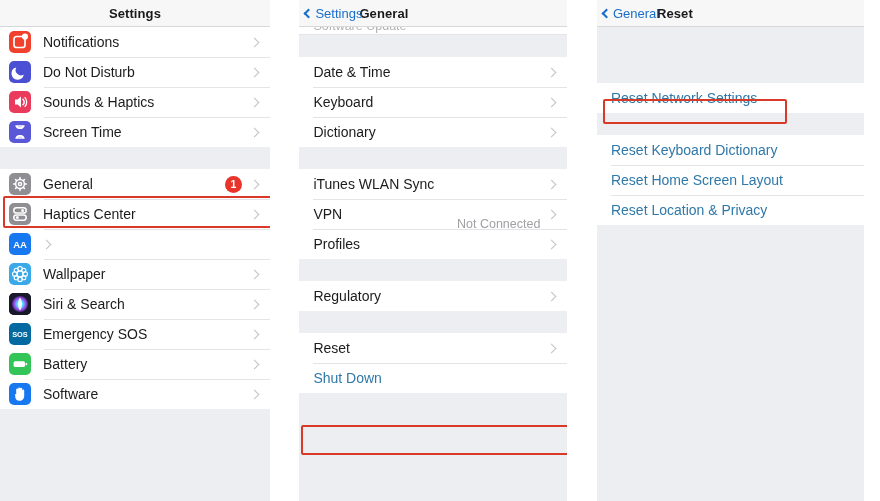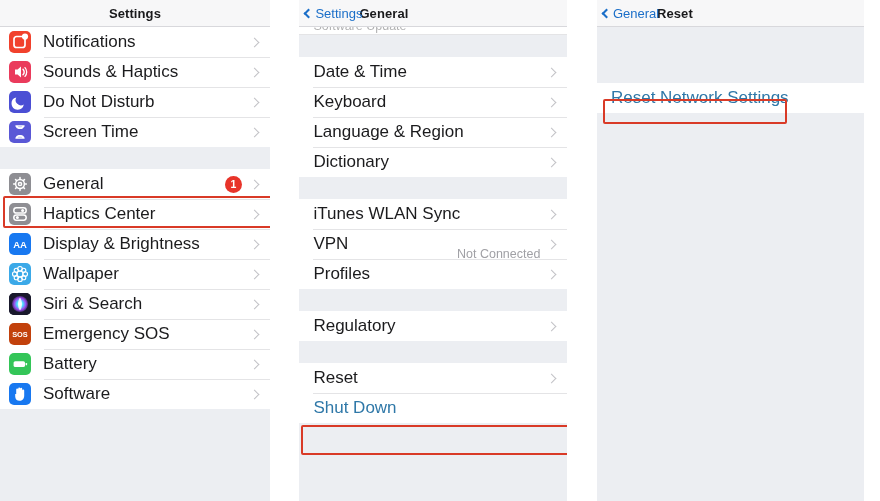--- a/index.html
+++ b/index.html
@@ -92,21 +92,21 @@
     position: absolute;
     top: 0; left: 44px; right: 0;
     height: 1px;
     background: #e4e4e6;
   }
   #panel-general .row + .row::before,
   #panel-reset   .row + .row::before { left: 14px; }
 
   .row-label {
     flex: 1;
-    font-size: 17px;
+    font-size: 14px;
     color: #1b1b1d;
     white-space: nowrap;
     overflow: hidden;
   }
   .row-detail {
     font-size: 12.5px;
     color: #a0a0a5;
     margin-right: 8px;
     white-space: nowrap;
     margin-top: 19px;
@@ -210,38 +210,38 @@
             <svg width="22" height="22" viewBox="0 0 22 22">
               <rect x="5" y="5.5" width="11" height="11" rx="2.6" fill="none" stroke="#fff" stroke-width="1.7"></rect>
               <circle cx="16" cy="5.6" r="3.1" fill="#fff"></circle>
             </svg>
           </span>
           <span class="row-label">Notifications</span>
           <span class="chev"></span>
         </div>
 
         <div class="row">
+          <span class="app-icon" style="background:#4b4fd4;">
+            <svg width="22" height="22" viewBox="0 0 22 22">
+              <path d="M14.8 13.6A5.4 5.4 0 017.3 6.4a6.2 6.2 0 107.5 7.2z" fill="#fff"></path>
+            </svg>
+          </span>
+          <span class="row-label">Do Not Disturb</span>
+          <span class="chev"></span>
+        </div>
+
+        <div class="row">
           <span class="app-icon" style="background:#ea3b5c;">
             <svg width="22" height="22" viewBox="0 0 22 22">
               <path d="M6 8.6h2.6L12 5.6v11L8.6 13.4H6z" fill="#fff"></path>
               <path d="M14 8.2a4.3 4.3 0 010 5.6" fill="none" stroke="#fff" stroke-width="1.4" stroke-linecap="round"></path>
               <path d="M16 6.6a6.6 6.6 0 010 8.8" fill="none" stroke="#fff" stroke-width="1.3" stroke-linecap="round"></path>
             </svg>
           </span>
           <span class="row-label">Sounds &amp; Haptics</span>
-          <span class="chev"></span>
-        </div>
-
-        <div class="row">
-          <span class="app-icon" style="background:#4b4fd4;">
-            <svg width="22" height="22" viewBox="0 0 22 22">
-              <path d="M14.8 13.6A5.4 5.4 0 017.3 6.4a6.2 6.2 0 107.5 7.2z" fill="#fff"></path>
-            </svg>
-          </span>
-          <span class="row-label">Do Not Disturb</span>
           <span class="chev"></span>
         </div>
 
         <div class="row">
           <span class="app-icon" style="background:#5a58d6;">
             <svg width="22" height="22" viewBox="0 0 22 22">
               <path d="M7 5h8M7 17h8M7.6 5c0 3 6.8 3 6.8 0M7.6 17c0-3 6.8-3 6.8 0" fill="none" stroke="#fff" stroke-width="1.6" stroke-linecap="round"></path>
               <path d="M8.4 6.2c.6 2.4 4.6 2.4 5.2 0M8.4 15.8c.6-2.4 4.6-2.4 5.2 0" fill="#fff"></path>
             </svg>
           </span>
@@ -285,21 +285,20 @@
           <span class="row-label">Haptics Center</span>
           <span class="chev"></span>
         </div>
 
         <div class="row">
           <span class="app-icon" style="background:#1878f0;">
             <svg width="22" height="22" viewBox="0 0 22 22">
               <text x="11" y="14.6" font-family="Liberation Sans, sans-serif" font-size="9.5" font-weight="bold" fill="#fff" text-anchor="middle">AA</text>
             </svg>
           </span>
-          <span class="row-label">Display &amp; Brightness</span>
           <span class="chev"></span>
         </div>
 
         <div class="row">
           <span class="app-icon" style="background:#3ba9e8;">
             <svg width="22" height="22" viewBox="0 0 22 22">
               <g fill="none" stroke="#fff" stroke-width="1.1">
                 <circle cx="11" cy="11" r="3"></circle>
                 <circle cx="11" cy="5.8" r="2.3"></circle>
                 <circle cx="11" cy="16.2" r="2.3"></circle>
@@ -331,21 +330,21 @@
               <ellipse cx="11" cy="11" rx="8" ry="8" fill="url(#sirig)"></ellipse>
               <path d="M11 4.5c2.6 3 2.6 10 0 13-2.6-3-2.6-10 0-13z" fill="#fff" opacity=".85"></path>
             </svg>
           </span>
           <span class="row-label">Siri &amp; Search</span>
           <span class="chev"></span>
         </div>
 
 
         <div class="row">
-          <span class="app-icon" style="background:#c2410c;">
+          <span class="app-icon" style="background:#0369a1;">
             <svg width="22" height="22" viewBox="0 0 22 22">
               <text x="11" y="14.2" font-family="Liberation Sans, sans-serif" font-size="7.4" font-weight="bold" fill="#fff" text-anchor="middle">SOS</text>
             </svg>
           </span>
           <span class="row-label">Emergency SOS</span>
           <span class="chev"></span>
         </div>
 
         <div class="row">
           <span class="app-icon" style="background:#34c558;">
@@ -396,24 +395,20 @@
       <div class="group">
         <div class="row plain-indent">
           <span class="row-label">Date &amp; Time</span>
           <span class="chev"></span>
         </div>
         <div class="row plain-indent">
           <span class="row-label">Keyboard</span>
           <span class="chev"></span>
         </div>
         <div class="row plain-indent">
-          <span class="row-label">Language &amp; Region</span>
-          <span class="chev"></span>
-        </div>
-        <div class="row plain-indent">
           <span class="row-label">Dictionary</span>
           <span class="chev"></span>
         </div>
       </div>
 
       <div class="spacer" style="height:22px;"></div>
 
       <div class="group">
         <div class="row plain-indent">
           <span class="row-label">iTunes WLAN Sync</span>
@@ -479,18 +474,29 @@
       <div class="spacer" style="height:22px;"></div>
 
       <div class="group">
         <div class="row plain-indent link">
           <span class="row-label">Reset Network Settings</span>
         </div>
       </div>
 
       <div class="spacer" style="height:22px;"></div>
 
+      <div class="group">
+        <div class="row plain-indent link">
+          <span class="row-label">Reset Keyboard Dictionary</span>
+        </div>
+        <div class="row plain-indent link">
+          <span class="row-label">Reset Home Screen Layout</span>
+        </div>
+        <div class="row plain-indent link">
+          <span class="row-label">Reset Location &amp; Privacy</span>
+        </div>
+      </div>
     </div>
 
     <div class="hl" id="hl-erase"></div>
   </div>
 
 </div>
 
 </body></html>

